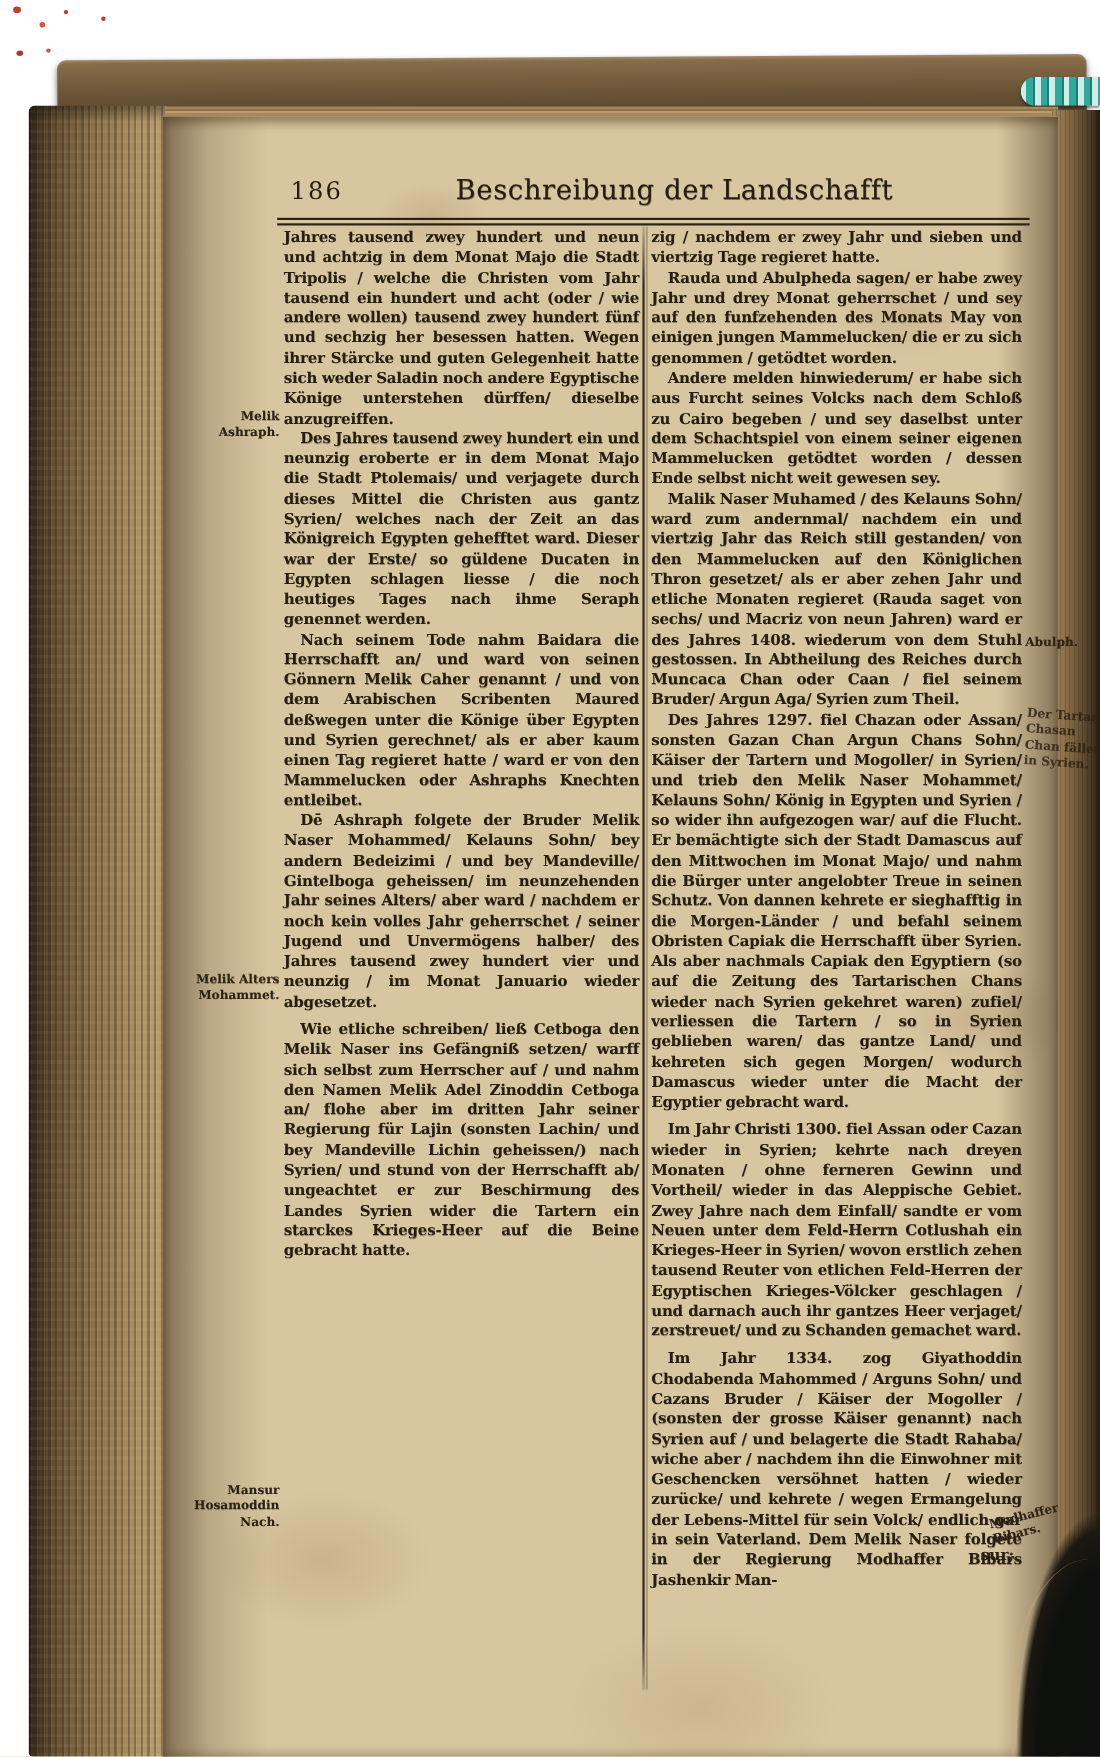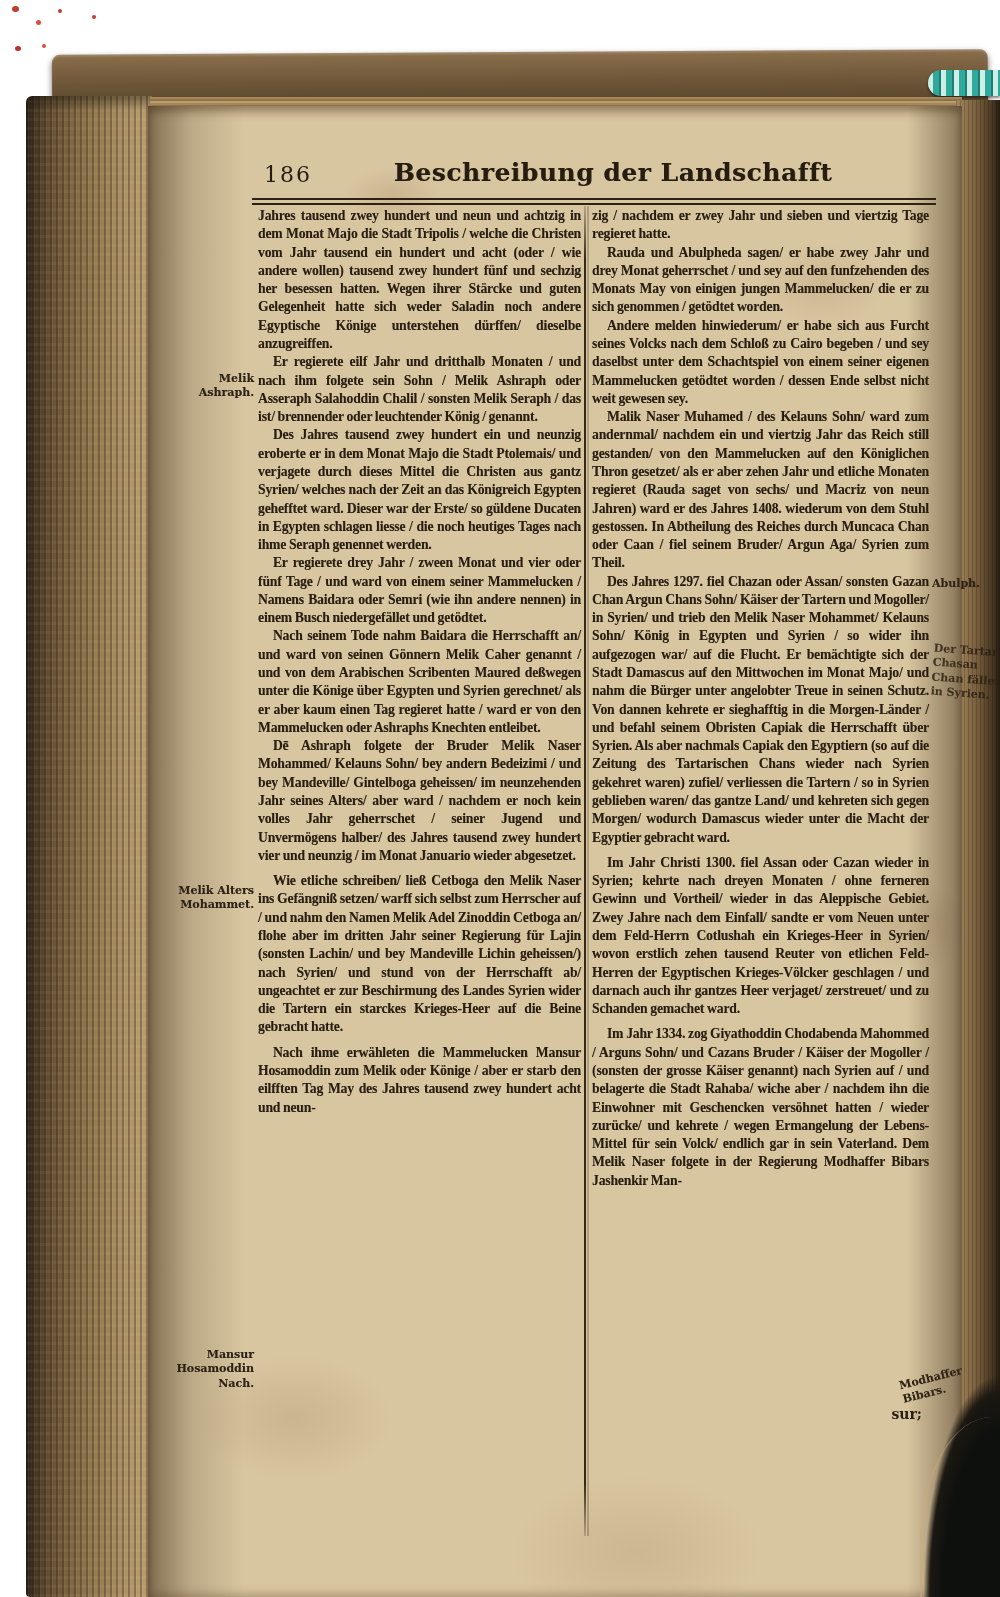--- a/index.html
+++ b/index.html
@@ -74,34 +74,34 @@
       radial-gradient(90px 60px at 83% 12%,rgba(130,95,55,.14),transparent 70%),
       radial-gradient(70px 40px at 30% 6%,rgba(130,95,55,.17),transparent 70%),
       radial-gradient(110px 70px at 92% 55%,rgba(110,80,45,.18),transparent 70%);
   }
   .ink{color:#261c10;}
   .pagenum{
     position:absolute;left:116px;top:56px;font-size:22px;font-weight:normal;letter-spacing:2px;
   }
   .running-title{
     position:absolute;left:120px;top:52px;width:690px;text-align:center;
-    font-size:25px;font-weight:bold;letter-spacing:.5px;
+    font-size:25px;font-weight:normal;letter-spacing:.5px;
     text-shadow:.4px .4px 0 rgba(38,28,16,.5);
   }
   .head-rule{
     position:absolute;left:104px;top:92px;width:684px;height:3px;
     border-top:2px solid #2c2113;border-bottom:2px solid #2c2113;
   }
   .col{
     position:absolute;top:101px;text-align:justify;
     font-size:13.6px;line-height:1.345;font-weight:bold;letter-spacing:-.15px;
     color:#271d11;text-shadow:.3px .3px 0 rgba(39,29,17,.35);
     word-spacing:-.4px;
   }
-  .col p{margin:0;text-indent:1.1em;font-family:Liberation Serif, serif;}
+  .col p{margin:0;text-indent:1.1em;}
   .col p:first-child{text-indent:0;}
   .col p.gap{margin-top:7px;}
   .col-left{left:110px;width:323px;}
   .col-right{left:444px;width:337px;}
   .col-divider{
     position:absolute;left:436px;top:100px;width:2px;height:1330px;
     background:linear-gradient(180deg,#35281733,#352817 4%,#352817 96%,#35281733);
     box-shadow:3px 0 0 rgba(53,40,23,.25);
   }
   .mnote{
@@ -138,27 +138,24 @@
 
   <div class="page ink">
     <div class="stains"></div>
 
     <div class="pagenum">186</div>
     <div class="running-title">Beschreibung der Landschafft</div>
     <div class="head-rule"></div>
 
     <div class="col col-left">
       <p>Jahres tausend zwey hundert und neun und achtzig in dem Monat Majo die Stadt Tripolis / welche die Christen vom Jahr tausend ein hundert und acht (oder / wie andere wollen) tausend zwey hundert fünf und sechzig her besessen hatten. Wegen ihrer Stärcke und guten Gelegenheit hatte sich weder Saladin noch andere Egyptische Könige unterstehen dürffen/ dieselbe anzugreiffen.</p>
-      <p>Er regierete eilf Jahr und dritthalb Monaten / und nach ihm folgete sein Sohn / Melik Ashraph oder Asseraph Salahoddin Chalil / sonsten Melik Seraph / das ist/ brennender oder leuchtender König / genannt.</p>
       <p>Des Jahres tausend zwey hundert ein und neunzig eroberte er in dem Monat Majo die Stadt Ptolemais/ und verjagete durch dieses Mittel die Christen aus gantz Syrien/ welches nach der Zeit an das Königreich Egypten gehefftet ward. Dieser war der Erste/ so güldene Ducaten in Egypten schlagen liesse / die noch heutiges Tages nach ihme Seraph genennet werden.</p>
-      <p>Er regierete drey Jahr / zween Monat und vier oder fünf Tage / und ward von einem seiner Mammelucken / Namens Baidara oder Semri (wie ihn andere nennen) in einem Busch niedergefället und getödtet.</p>
       <p>Nach seinem Tode nahm Baidara die Herrschafft an/ und ward von seinen Gönnern Melik Caher genannt / und von dem Arabischen Scribenten Maured deßwegen unter die Könige über Egypten und Syrien gerechnet/ als er aber kaum einen Tag regieret hatte / ward er von den Mammelucken oder Ashraphs Knechten entleibet.</p>
       <p>Dē Ashraph folgete der Bruder Melik Naser Mohammed/ Kelauns Sohn/ bey andern Bedeizimi / und bey Mandeville/ Gintelboga geheissen/ im neunzehenden Jahr seines Alters/ aber ward / nachdem er noch kein volles Jahr geherrschet / seiner Jugend und Unvermögens halber/ des Jahres tausend zwey hundert vier und neunzig / im Monat Januario wieder abgesetzet.</p>
       <p class="gap">Wie etliche schreiben/ ließ Cetboga den Melik Naser ins Gefängniß setzen/ warff sich selbst zum Herrscher auf / und nahm den Namen Melik Adel Zinoddin Cetboga an/ flohe aber im dritten Jahr seiner Regierung für Lajin (sonsten Lachin/ und bey Mandeville Lichin geheissen/) nach Syrien/ und stund von der Herrschafft ab/ ungeachtet er zur Beschirmung des Landes Syrien wider die Tartern ein starckes Krieges-Heer auf die Beine gebracht hatte.</p>
-      <p class="gap">Nach ihme erwähleten die Mammelucken Mansur Hosamoddin zum Melik oder Könige / aber er starb den eilfften Tag May des Jahres tausend zwey hundert acht und neun-</p>
     </div>
 
     <div class="col-divider"></div>
 
     <div class="col col-right">
       <p>zig / nachdem er zwey Jahr und sieben und viertzig Tage regieret hatte.</p>
       <p>Rauda und Abulpheda sagen/ er habe zwey Jahr und drey Monat geherrschet / und sey auf den funfzehenden des Monats May von einigen jungen Mammelucken/ die er zu sich genommen / getödtet worden.</p>
       <p>Andere melden hinwiederum/ er habe sich aus Furcht seines Volcks nach dem Schloß zu Cairo begeben / und sey daselbst unter dem Schachtspiel von einem seiner eigenen Mammelucken getödtet worden / dessen Ende selbst nicht weit gewesen sey.</p>
       <p>Malik Naser Muhamed / des Kelauns Sohn/ ward zum andernmal/ nachdem ein und viertzig Jahr das Reich still gestanden/ von den Mammelucken auf den Königlichen Thron gesetzet/ als er aber zehen Jahr und etliche Monaten regieret (Rauda saget von sechs/ und Macriz von neun Jahren) ward er des Jahres 1408. wiederum von dem Stuhl gestossen. In Abtheilung des Reiches durch Muncaca Chan oder Caan / fiel seinem Bruder/ Argun Aga/ Syrien zum Theil.</p>
       <p>Des Jahres 1297. fiel Chazan oder Assan/ sonsten Gazan Chan Argun Chans Sohn/ Käiser der Tartern und Mogoller/ in Syrien/ und trieb den Melik Naser Mohammet/ Kelauns Sohn/ König in Egypten und Syrien / so wider ihn aufgezogen war/ auf die Flucht. Er bemächtigte sich der Stadt Damascus auf den Mittwochen im Monat Majo/ und nahm die Bürger unter angelobter Treue in seinen Schutz. Von dannen kehrete er sieghafftig in die Morgen-Länder / und befahl seinem Obristen Capiak die Herrschafft über Syrien. Als aber nachmals Capiak den Egyptiern (so auf die Zeitung des Tartarischen Chans wieder nach Syrien gekehret waren) zufiel/ verliessen die Tartern / so in Syrien geblieben waren/ das gantze Land/ und kehreten sich gegen Morgen/ wodurch Damascus wieder unter die Macht der Egyptier gebracht ward.</p>

